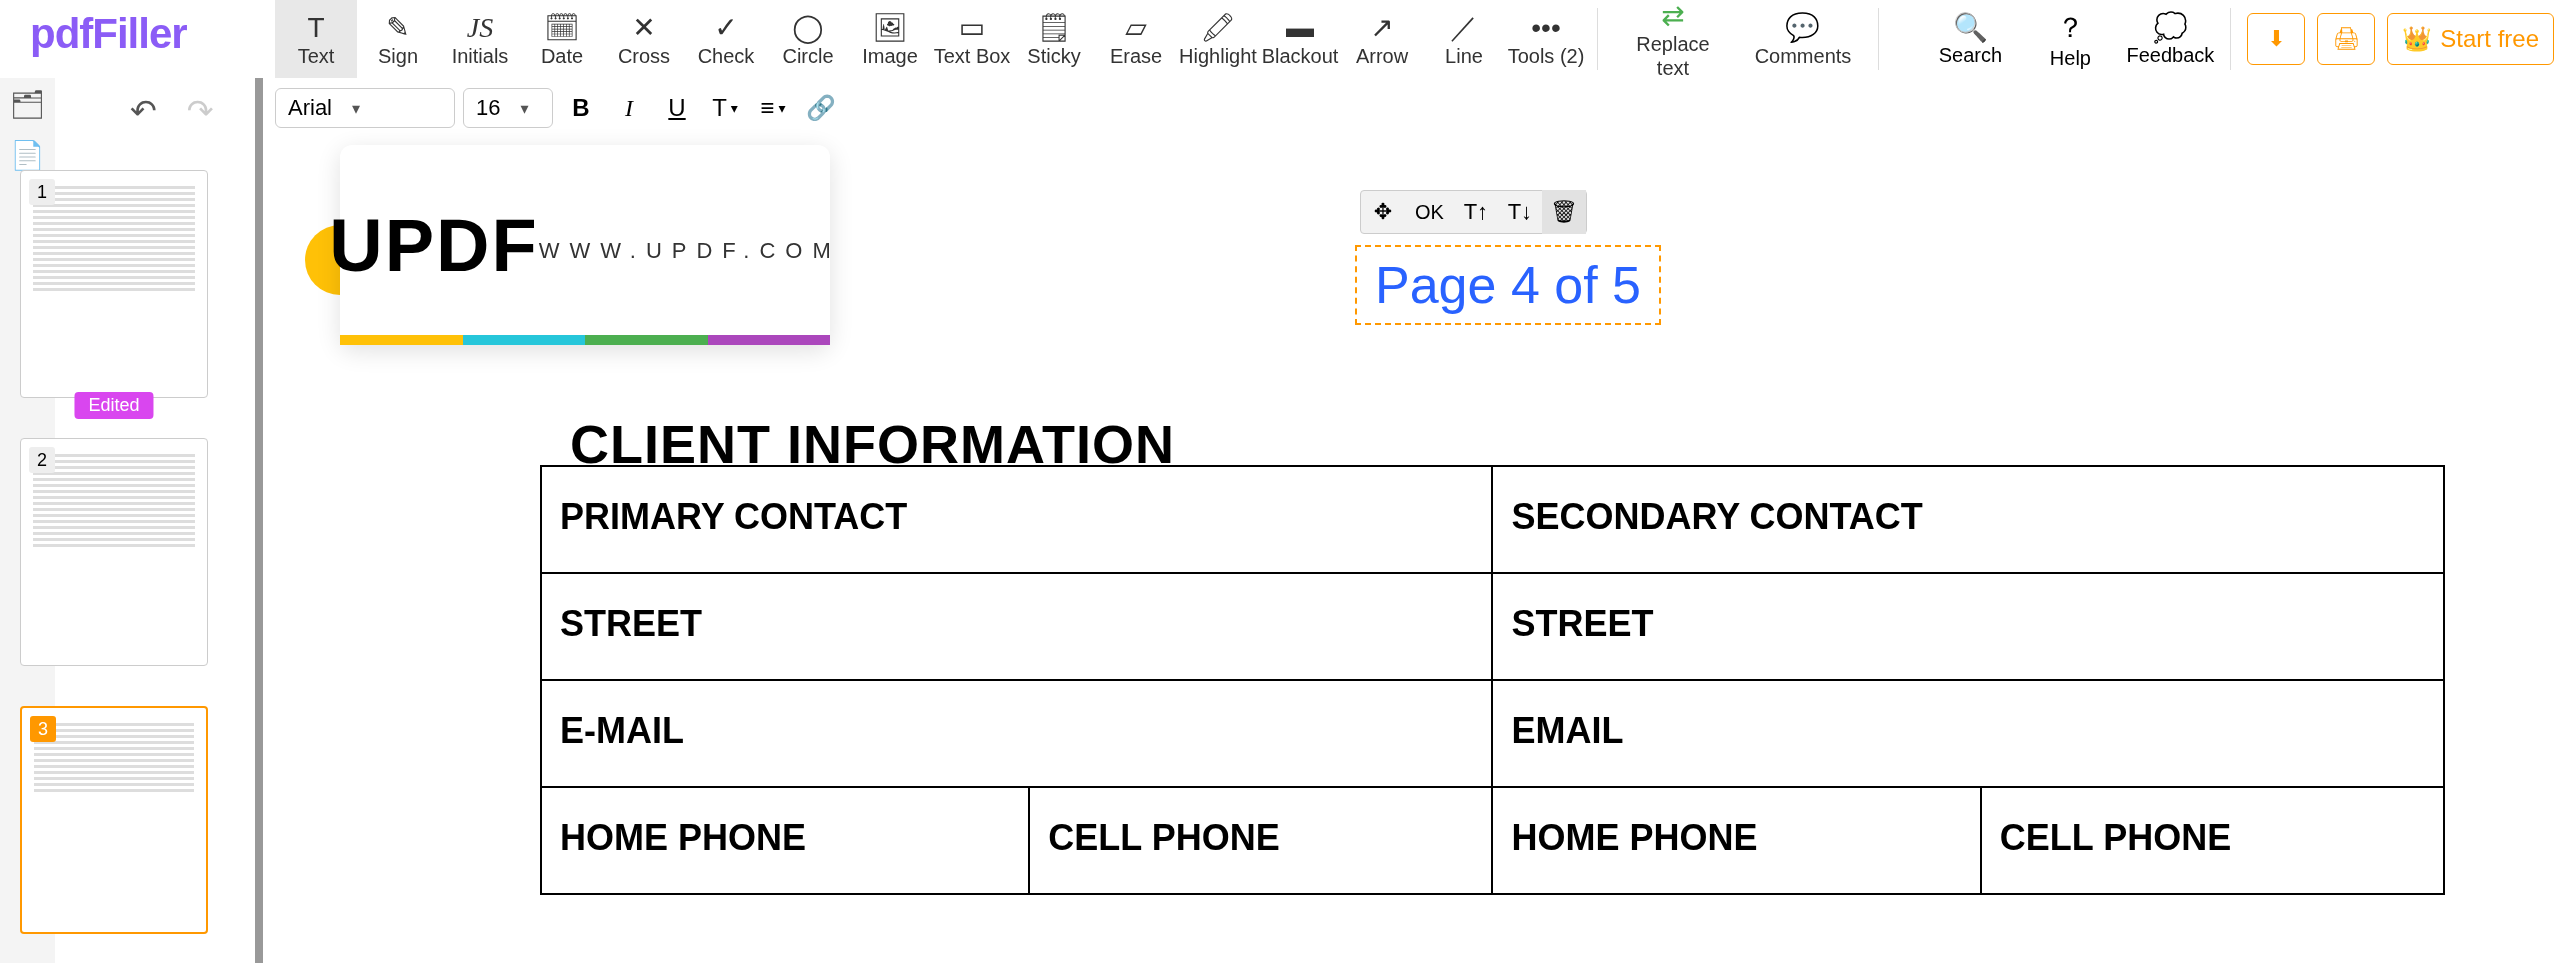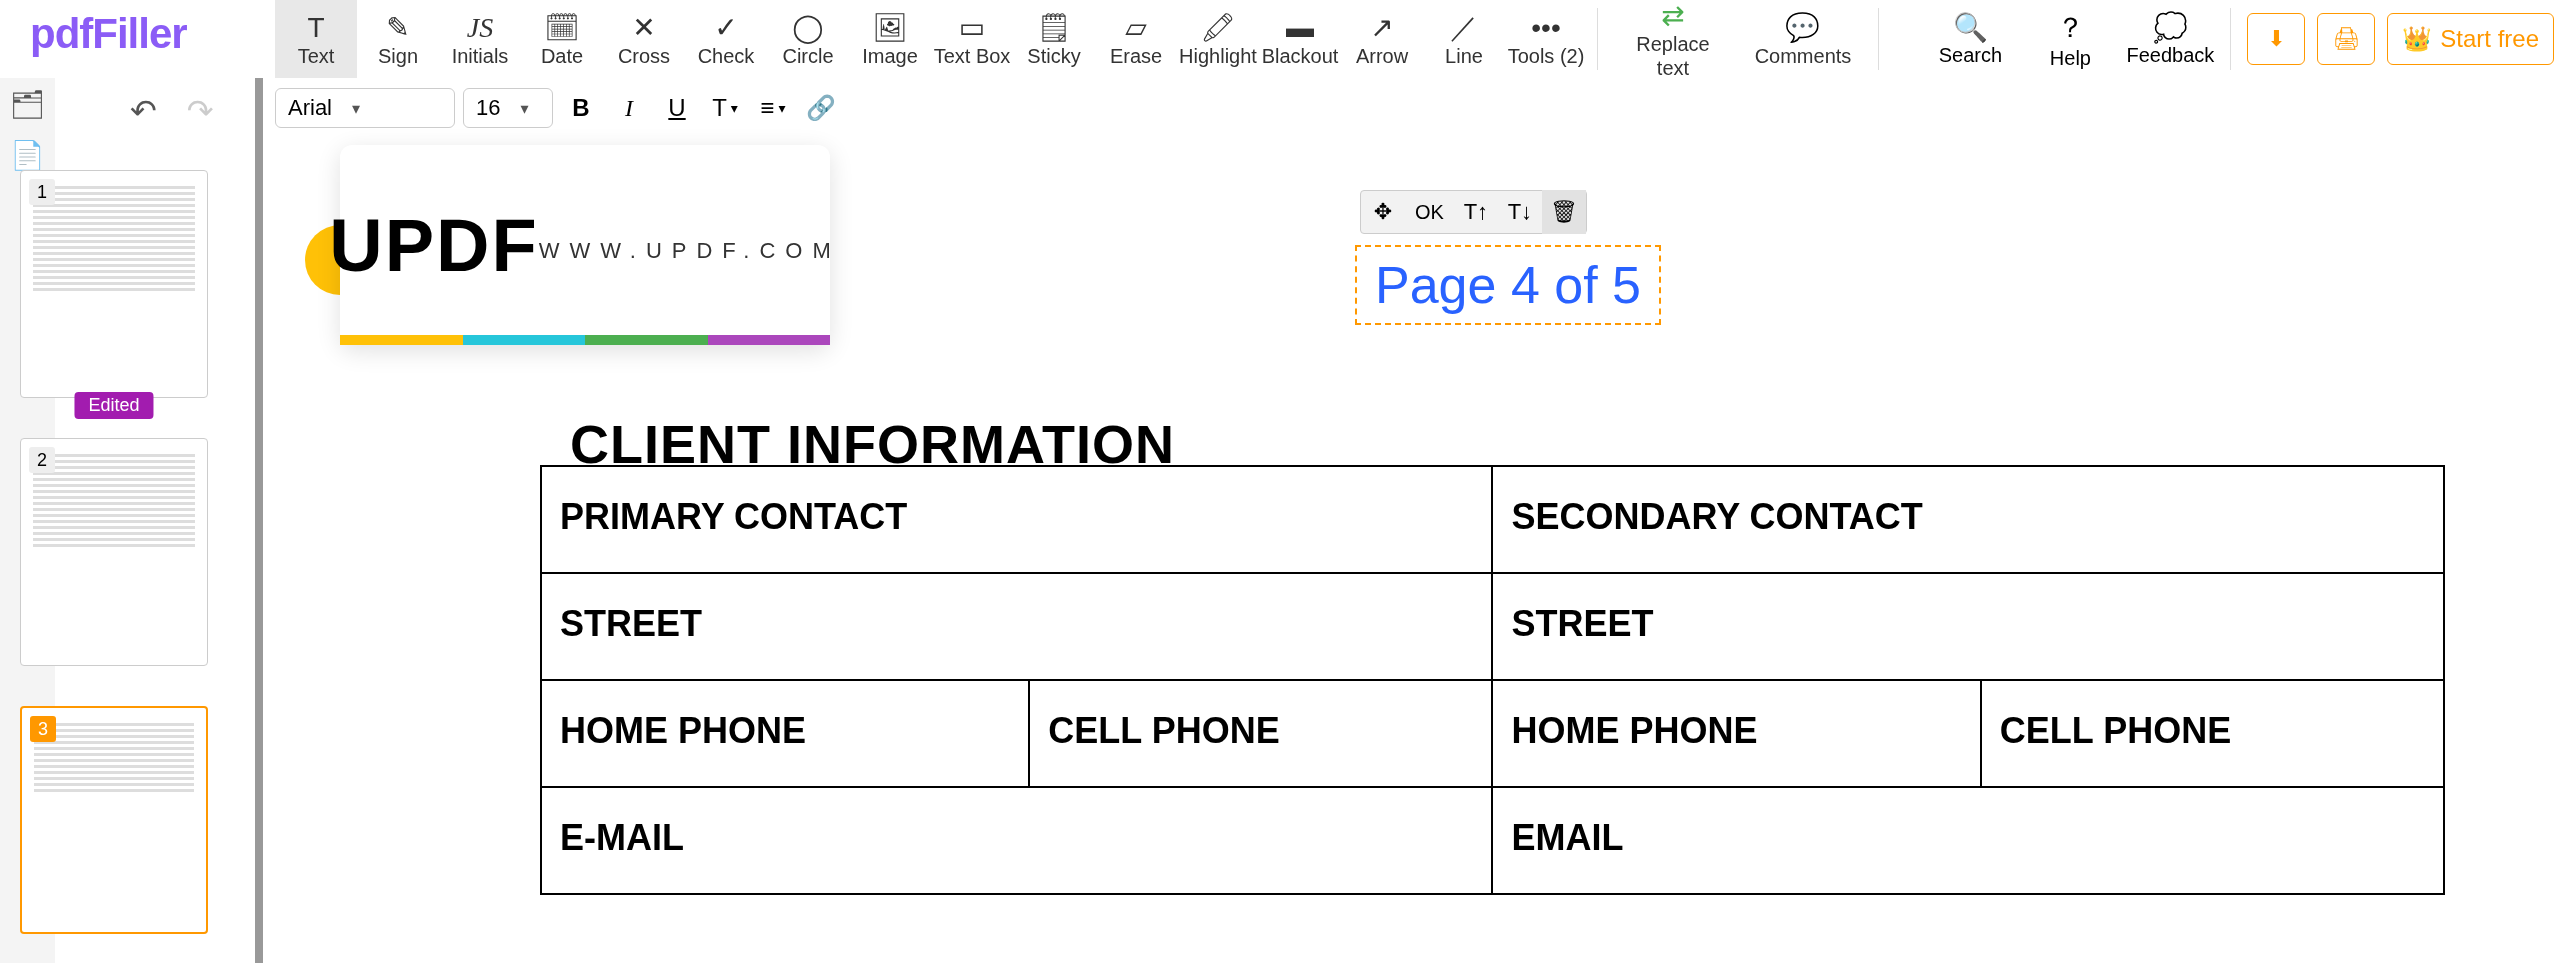--- a/index.html
+++ b/index.html
@@ -43,21 +43,21 @@
 .undo-redo { position:absolute; left:130px; top:92px; display:flex; gap:30px; }
 .undo-redo .ub { font-size:32px; color:#555; cursor:pointer; }
 .undo-redo .ub.dim { color:#ccc; }
 
 
 .thumbs { position:absolute; left:20px; top:170px; width:210px; }
 .thumb { width:188px; height:228px; background:#fff; border:1px solid #ccc; border-radius:4px; margin-bottom:40px; position:relative; padding:12px; }
 .thumb.active { border:2px solid #ff9800; }
 .pgn { position:absolute; left:8px; top:8px; width:26px; height:26px; background:#eee; border-radius:3px; display:flex; align-items:center; justify-content:center; font-size:18px; }
 .thumb.active .pgn { background:#ff9800; color:#fff; }
-.badge { position:absolute; bottom:-22px; left:50%; transform:translateX(-50%); background:#a21caf; color:#fff; font-size:18px; padding:3px 14px; border-radius:4px; }
+.badge { position:absolute; bottom:-22px; left:50%; transform:translateX(-50%); background:#d946ef; color:#fff; font-size:18px; padding:3px 14px; border-radius:4px; }
 .tline { height:3px; background:#ddd; margin:3px 0; }
 
 
 .divider { position:absolute; left:255px; top:78px; width:8px; height:885px; background:#999; }
 
 
 .canvas { position:absolute; left:280px; top:145px; right:0; }
 
 
 .updf { position:absolute; left:60px; top:0; width:490px; height:200px; background:#fff; border-radius:12px; box-shadow:0 6px 24px rgba(0,0,0,.12); display:flex; flex-direction:row; align-items:center; justify-content:center; }
@@ -326,24 +326,24 @@
     <tbody>
         <tr>
       <td colspan="2">PRIMARY CONTACT</td>
       <td colspan="2">SECONDARY CONTACT</td>
     </tr>
     <tr>
       <td colspan="2">STREET</td>
       <td colspan="2">STREET</td>
     </tr>
     <tr>
+      <td colspan="2">E-MAIL</td>
+      <td colspan="2">EMAIL</td>
+    </tr>
+    <tr>
       <td>HOME PHONE</td>
       <td>CELL PHONE</td>
       <td>HOME PHONE</td>
       <td>CELL PHONE</td>
     </tr>
-    <tr>
-      <td colspan="2">E-MAIL</td>
-      <td colspan="2">EMAIL</td>
-    </tr>
   </tbody>
     </table>
 </div>
 
 </body></html>

